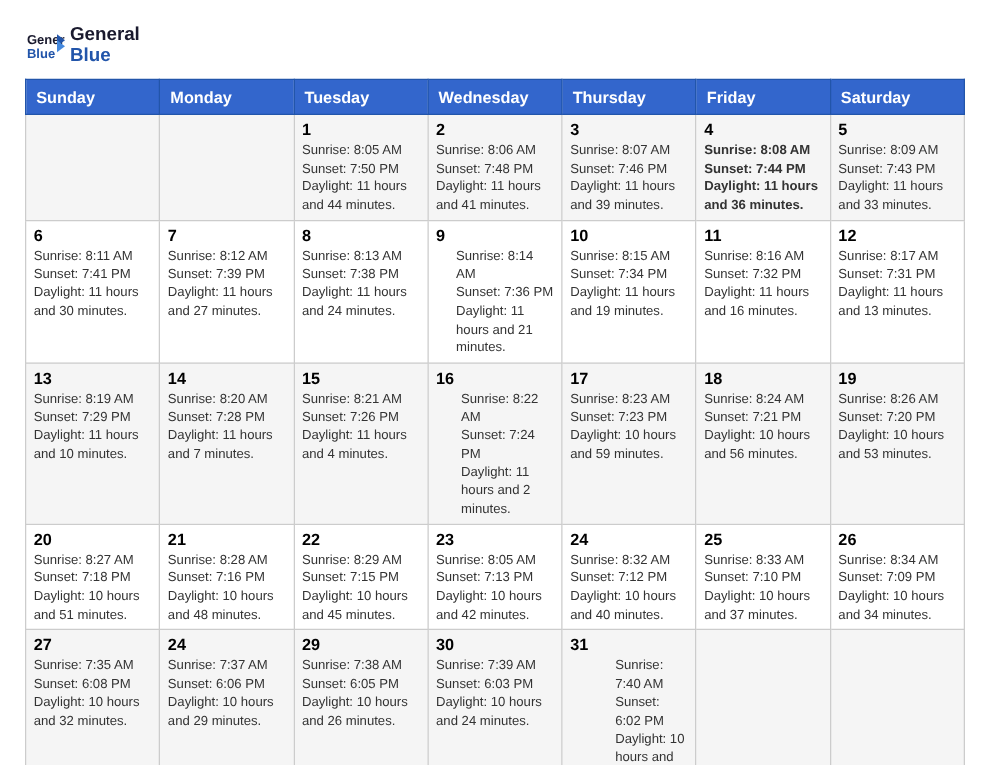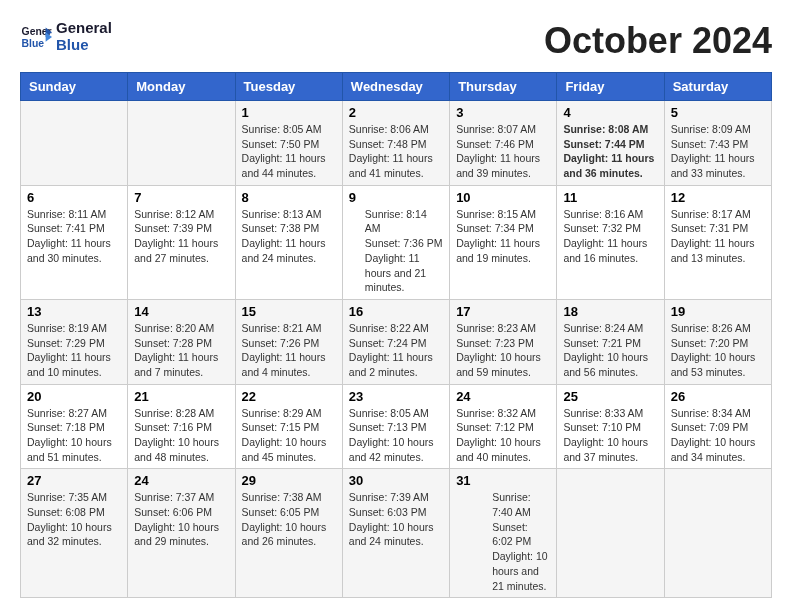--- a/index.html
+++ b/index.html
@@ -89,21 +89,20 @@
       <text x="2" y="32" font-size="13" font-weight="bold" fill="#2255aa" font-family="Arial">Blue</text>
       <polygon points="32,8 40,14 32,20" fill="#2255aa"></polygon>
       <polygon points="32,14 40,20 32,26" fill="#4488dd"></polygon>
     </svg>
     <div>
       <div style="font-size:15px;font-weight:bold;color:#1a1a2e;line-height:1.1;">General</div>
       <div style="font-size:15px;font-weight:bold;color:#2255aa;line-height:1.1;">Blue</div>
     </div>
   </div>
   <div class="title-block">
-    <div class="month-title">October 2024</div>
   </div>
 </div>
 
 <table>
   <thead>
     <tr id="weekday-header">
     <th>Sunday</th>
         <th>Monday</th>
         <th>Tuesday</th>
         <th>Wednesday</th>
@@ -205,21 +204,21 @@
 Daylight: 11 hours and 7 minutes.</div>
         </td>
         <td>
           <span class="day-number">15</span>
           <div class="day-info" style="white-space: pre-line;">Sunrise: 8:21 AM
 Sunset: 7:26 PM
 Daylight: 11 hours and 4 minutes.</div>
         </td>
         <td>
           <span class="day-number">16</span>
-          <div class="day-info" style="white-space: pre-line;">Sunrise: 8:22 AM
+          <div class="day-info" style="white-space: pre-line; margin-left: 20px;">Sunrise: 8:22 AM
 Sunset: 7:24 PM
 Daylight: 11 hours and 2 minutes.</div>
         </td>
         <td>
           <span class="day-number">17</span>
           <div class="day-info" style="white-space: pre-line;">Sunrise: 8:23 AM
 Sunset: 7:23 PM
 Daylight: 10 hours and 59 minutes.</div>
         </td>
         <td>

